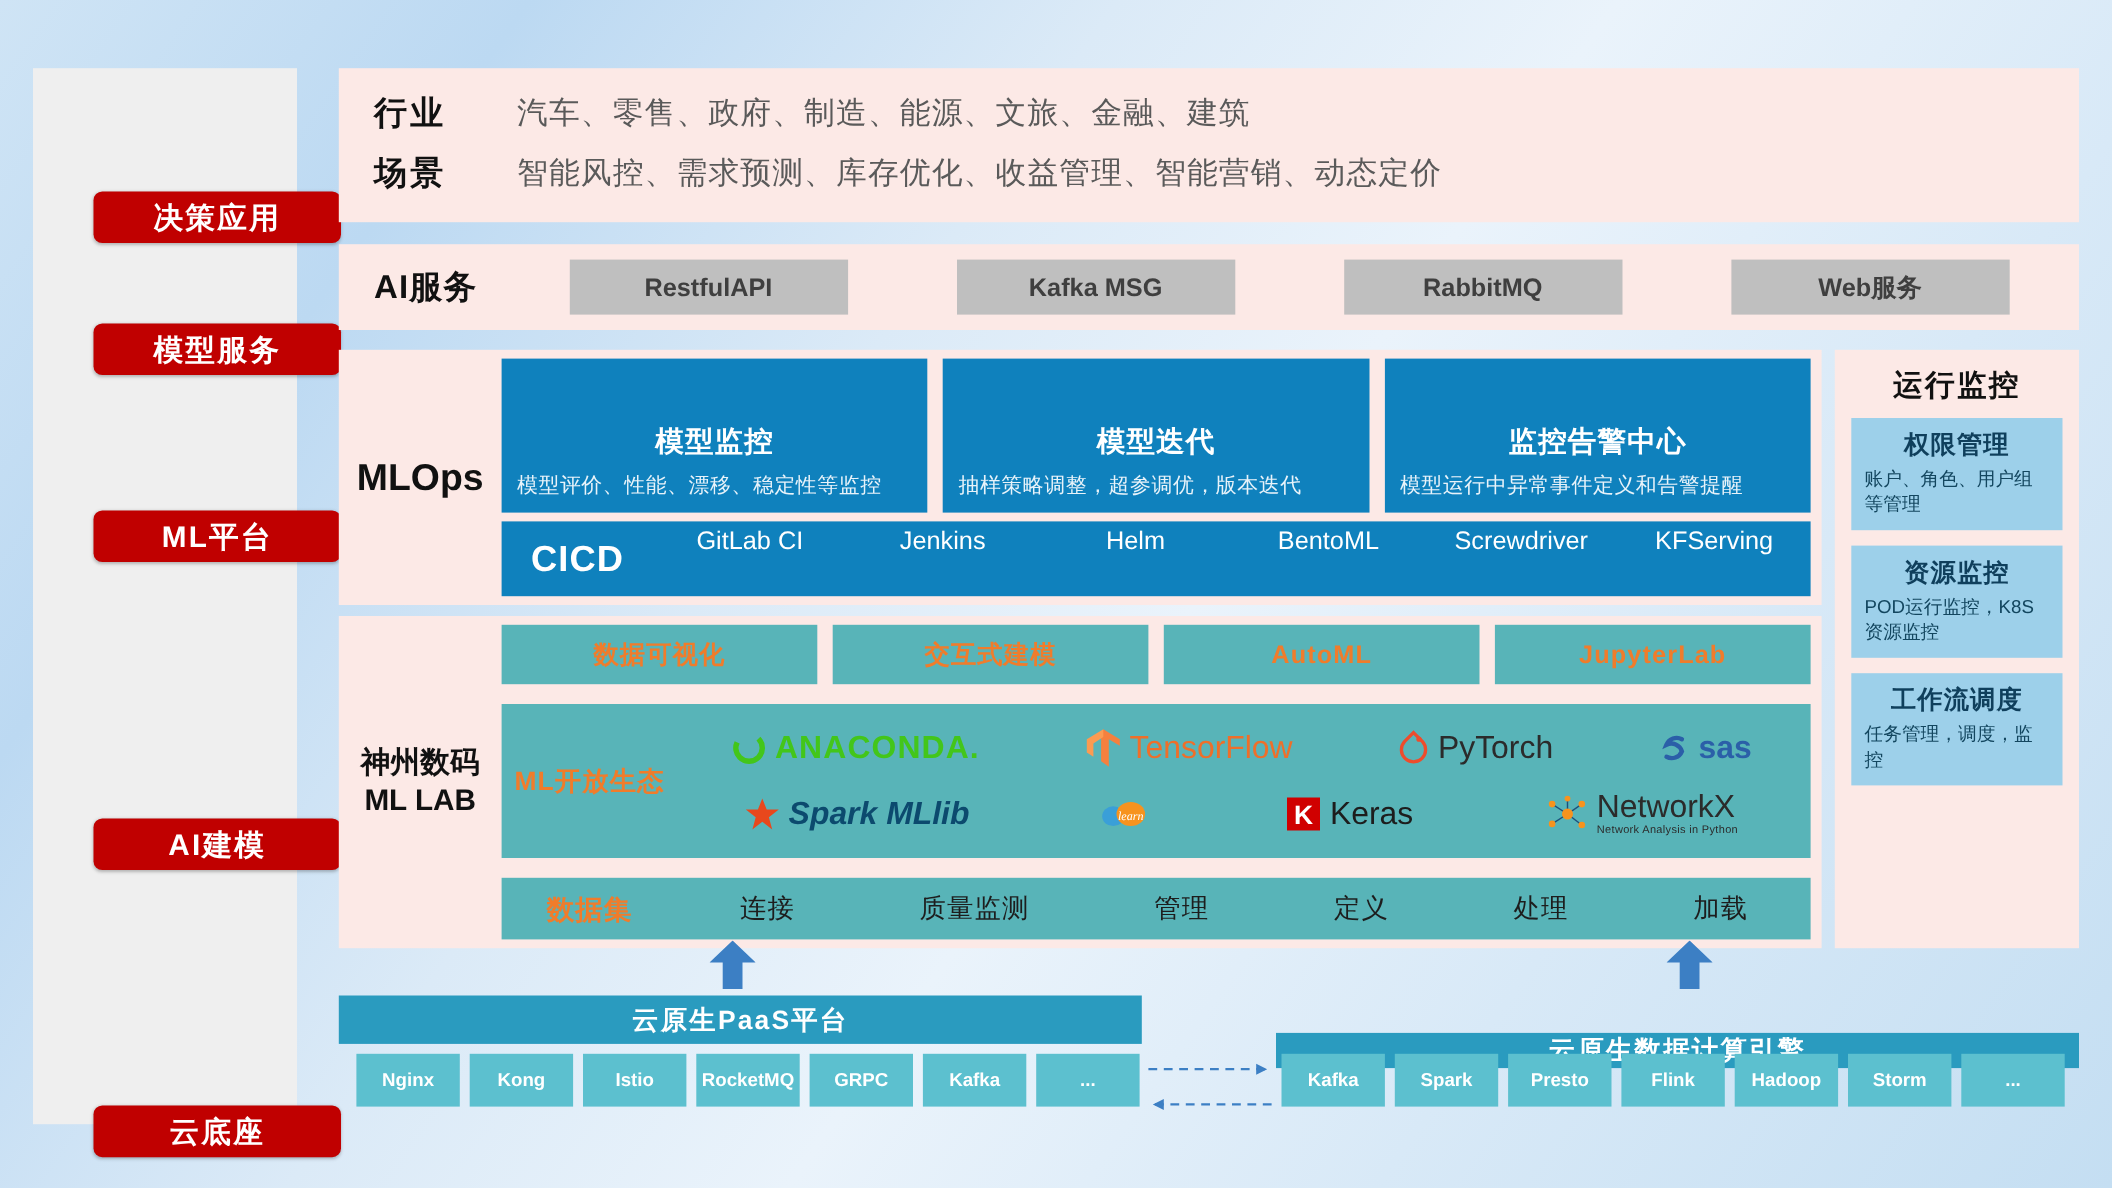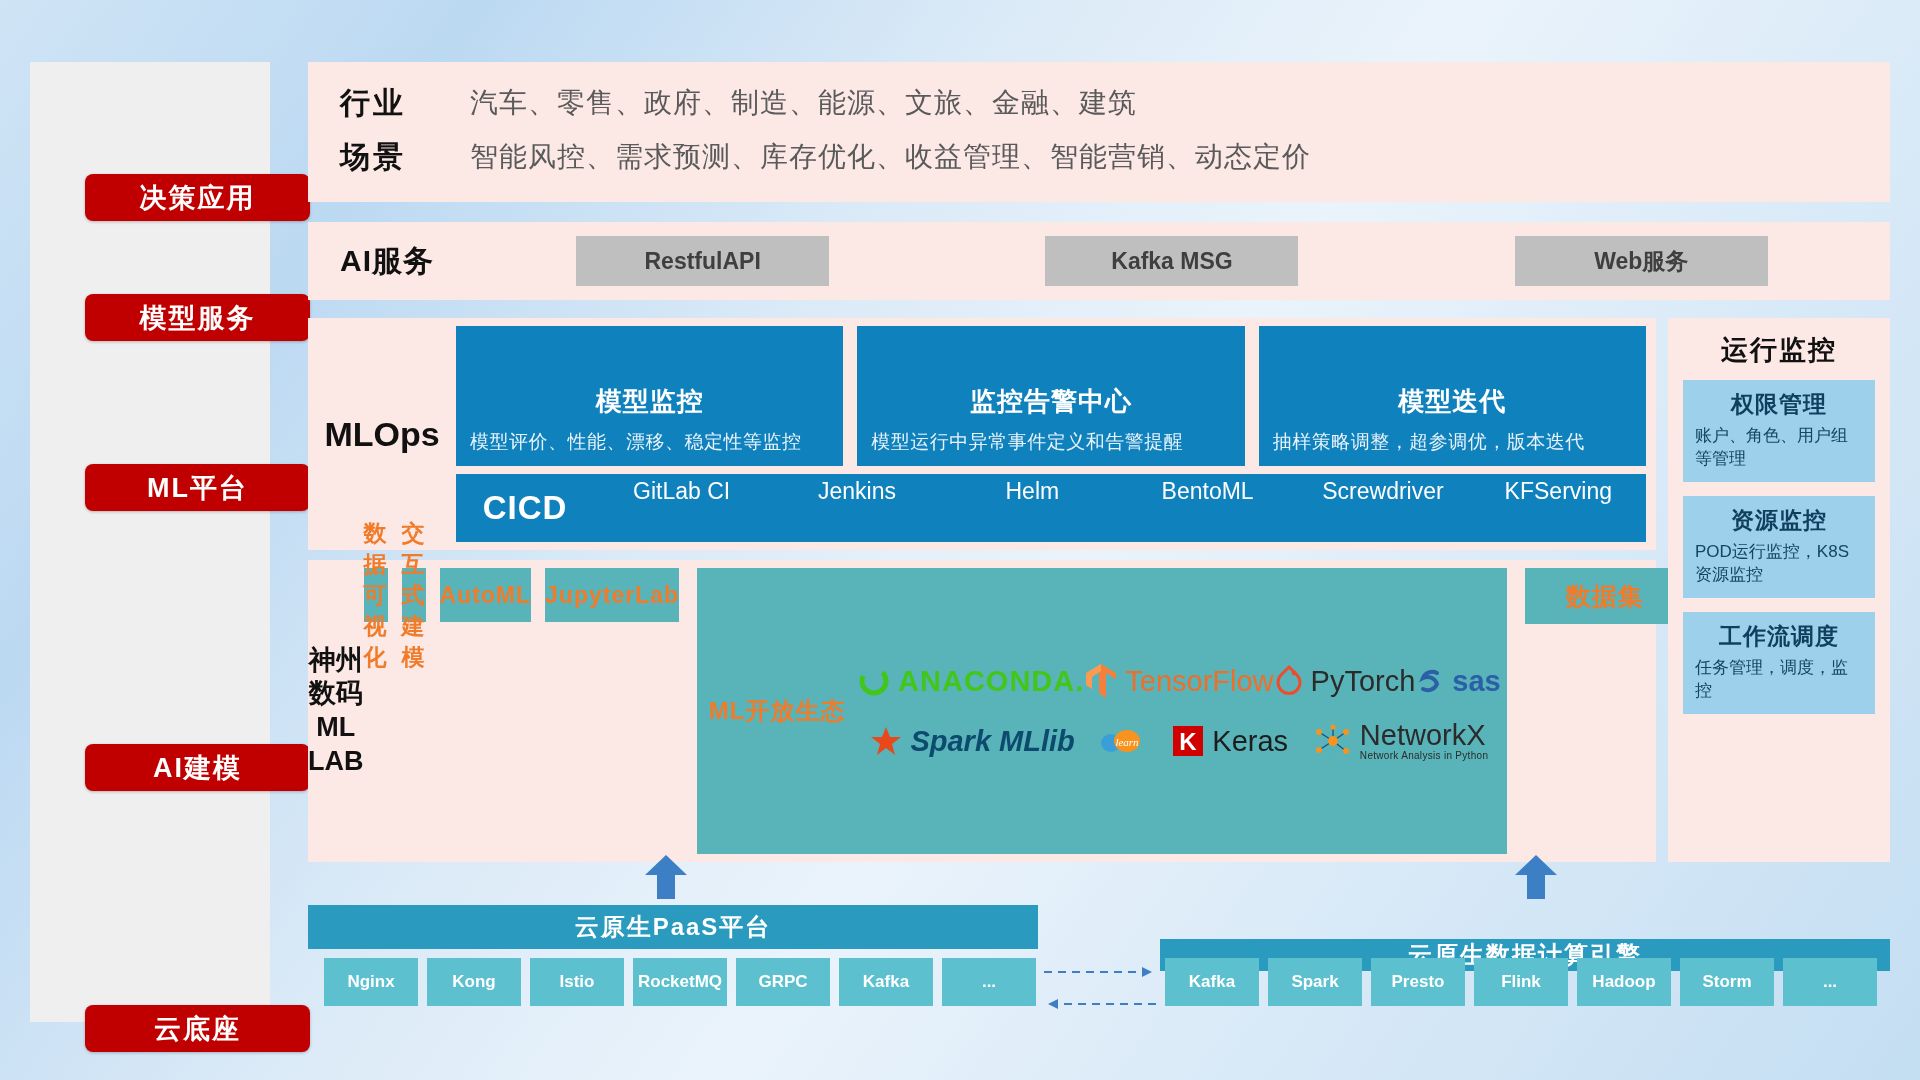--- a/index.html
+++ b/index.html
@@ -59,21 +59,21 @@
   .cicd-items{ flex:1; display:flex; }
   .cicd-item{
     flex:1; color:#fff; font-size:23px; text-align:center;
     line-height:34px; height:68px; margin-top:0px; overflow:hidden; word-break:break-all;
   }
 
   
   #band-lab{ top:560px; width:1348px; height:302px; display:flex; }
   .lab-label{ width:148px; display:flex; align-items:center; justify-content:center; text-align:center;
               font-size:27px; font-weight:bold; color:#111; line-height:1.25; }
-  .lab-right{ flex:1; display:flex; flex-direction:row; padding:8px 10px 8px 0; gap:18px; }
+  .lab-right{ flex:1; display:flex; flex-direction:column; padding:8px 10px 8px 0; gap:18px; }
   .lab-tools{ display:flex; gap:14px; height:54px; }
   .lab-tool{
     flex:1; background:#58b4b8; color:#f07c2b; font-size:23px; font-weight:bold;
     display:flex; align-items:center; justify-content:center; letter-spacing:1px;
   }
   .eco-row{ flex:1; background:#58b4b8; display:flex; align-items:center; }
   .eco-title{ width:160px; text-align:center; color:#f07c2b; font-size:24px; font-weight:bold; letter-spacing:1px;}
   .eco-logos{ flex:1; display:flex; flex-direction:column; justify-content:center; gap:4px; padding-right:6px; }
   .eco-line{ display:flex; align-items:center; justify-content:space-around; height:56px; }
   .dataset-row{ height:56px; background:#58b4b8; display:flex; align-items:center; }
@@ -150,39 +150,40 @@
       <div class="kv-key">场景</div>
       <div class="kv-val">智能风控、需求预测、库存优化、收益管理、智能营销、动态定价</div>
     </div>
   </div>
 
   <div class="band" id="band-svc">
     <div class="svc-label">AI服务</div>
     <div class="svc-list">
       <div class="svc-chip">RestfulAPI</div>
       <div class="svc-chip">Kafka MSG</div>
+      <div class="svc-chip">RabbitMQ</div>
       <div class="svc-chip">Web服务</div>
     </div>
   </div>
 
   <div class="band" id="band-mlops">
     <div class="mlops-label">MLOps</div>
     <div class="mlops-right">
       <div class="mlops-cards">
         <div class="mlops-card">
           <h4>模型监控</h4>
           <p>模型评价、性能、漂移、稳定性等监控</p>
         </div>
         <div class="mlops-card">
+          <h4>模型迭代</h4>
+          <p>抽样策略调整，超参调优，版本迭代</p>
+        </div>
+        <div class="mlops-card">
           <h4>监控告警中心</h4>
           <p>模型运行中异常事件定义和告警提醒</p>
-        </div>
-        <div class="mlops-card">
-          <h4>模型迭代</h4>
-          <p>抽样策略调整，超参调优，版本迭代</p>
         </div>
       </div>
       <div class="cicd-row">
         <div class="cicd-title">CICD</div>
         <div class="cicd-items">
           <div class="cicd-item">GitLab CI</div>
           <div class="cicd-item">Jenkins</div>
           <div class="cicd-item">Helm</div>
           <div class="cicd-item">BentoML</div>
           <div class="cicd-item">Screwdriver</div>

